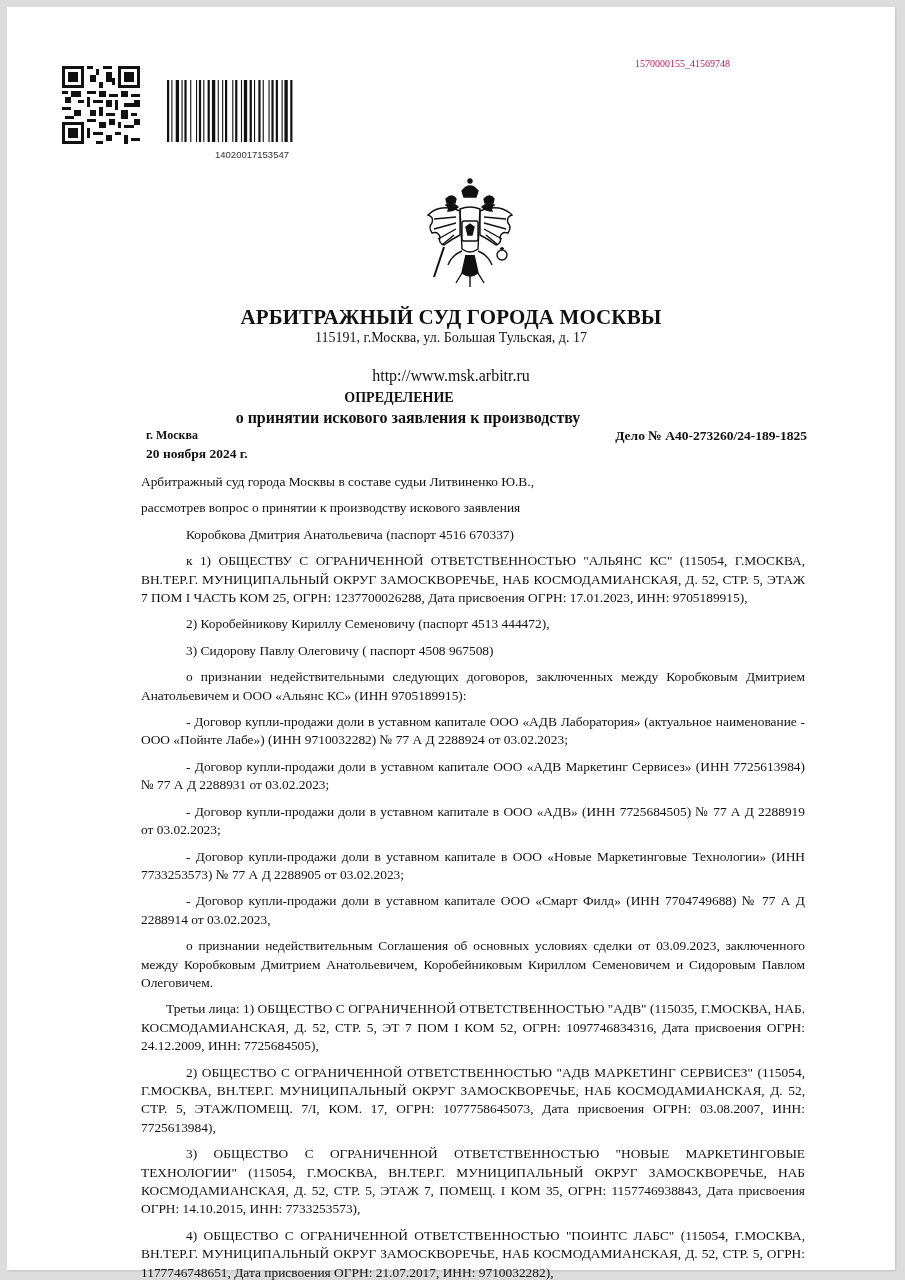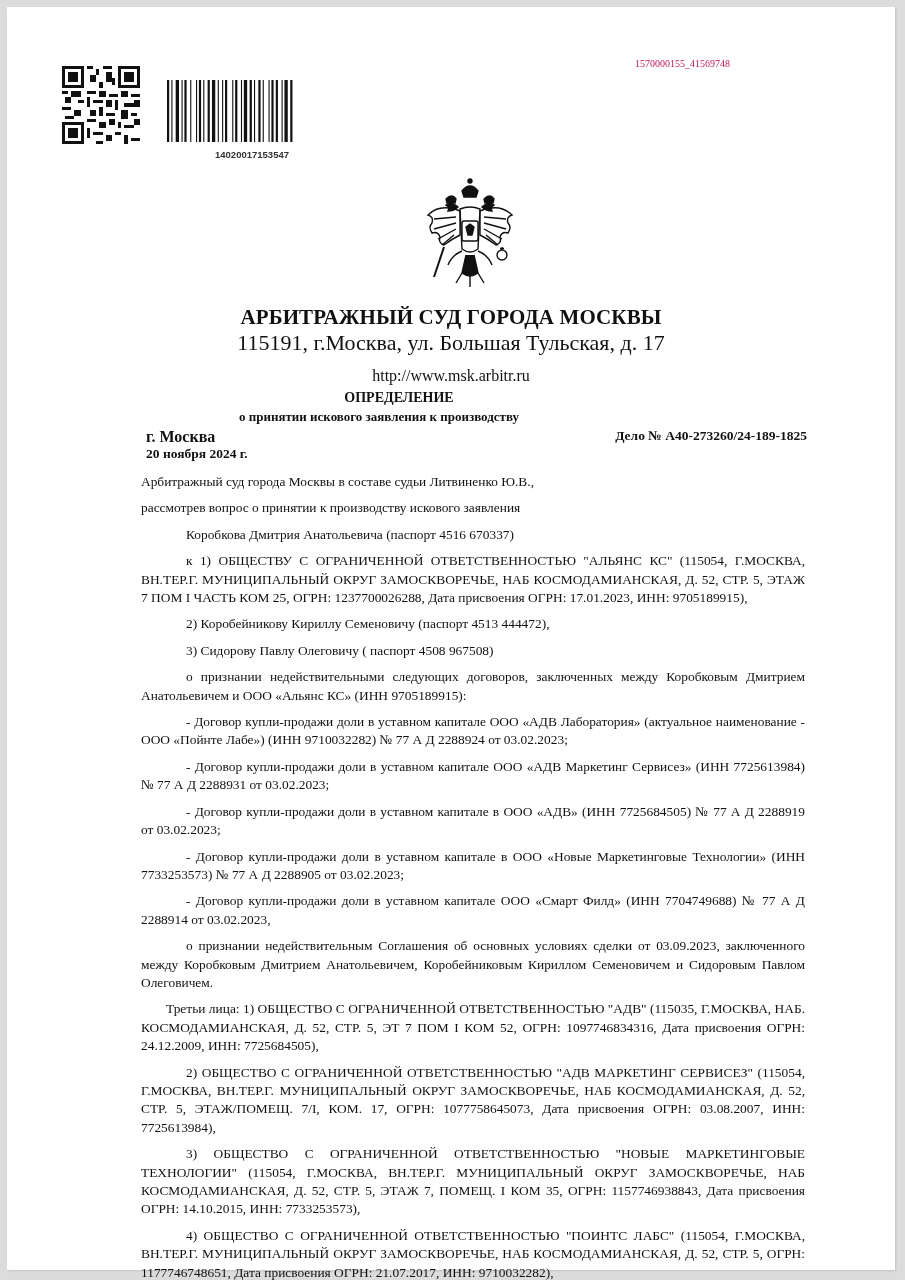--- a/index.html
+++ b/index.html
@@ -14,50 +14,49 @@
       width: 888px; height: 1263px;
       background: #ffffff;
       box-shadow: 1px 1px 2px rgba(0,0,0,0.12);
     }
     .qr { position: absolute; left: 55px; top: 59px; width: 78px; height: 78px; }
     .barcode { position: absolute; left: 160px; top: 73px; width: 162px; height: 62px; }
     .barcode-num {
       position: absolute; left: 200px; top: 142px; width: 90px;
       font-family: "Liberation Sans", sans-serif; font-size: 9.5px; color: #333;
       text-align: center;
-      font-weight: bold;
     }
     .doc-id {
       position: absolute; left: 628px; top: 51px;
       font-size: 10px; color: #be185d;
     }
     .emblem { position: absolute; left: 415px; top: 170px; width: 96px; height: 116px; }
     .court-title {
       position: absolute; left: 0; width: 888px; top: 298px;
       text-align: center; font-weight: bold; font-size: 21px; letter-spacing: 0.1px;
     }
     .court-addr {
       position: absolute; left: 0; width: 888px; top: 323px;
-      text-align: center; font-size: 22px;
+      text-align: center; font-size: 14px;
     }
     .court-url {
       position: absolute; left: 0; width: 888px; top: 360px;
       text-align: center; font-size: 16px;
     }
     .doc-type {
       position: absolute; left: 0; width: 784px; top: 383px;
       text-align: center; font-weight: bold; font-size: 14px;
     }
     .doc-subtype {
       position: absolute; left: 0; width: 744px; top: 402px;
-      text-align: center; font-weight: bold; font-size: 13px;
+      text-align: center; font-weight: bold; font-size: 16px; padding-left: 29px;
     }
     .city {
       position: absolute; left: 139px; top: 421px;
-      font-weight: bold; font-size: 16px;
+      font-weight: bold; font-size: 12px;
     }
     .case-no {
       position: absolute; right: 88px; top: 421px;
       font-weight: bold; font-size: 13.5px;
     }
     .date {
       position: absolute; left: 139px; top: 439px;
       font-weight: bold; font-size: 13.5px;
     }
     .body-text {

